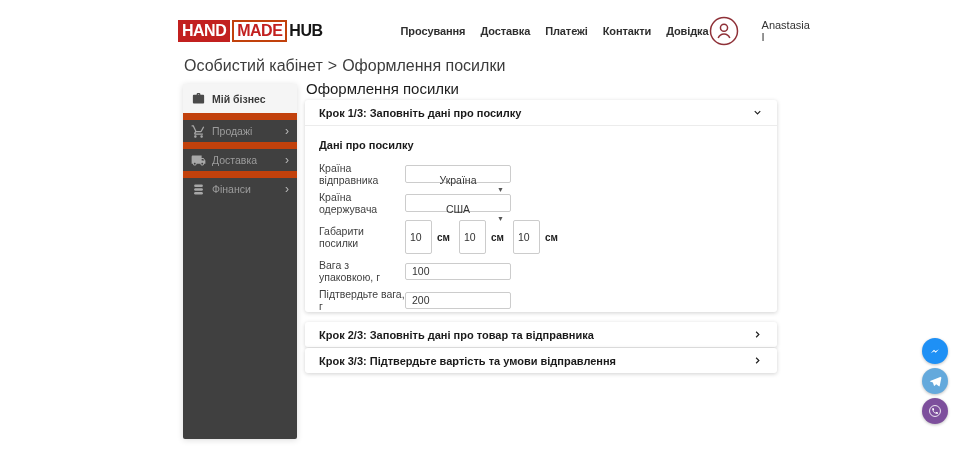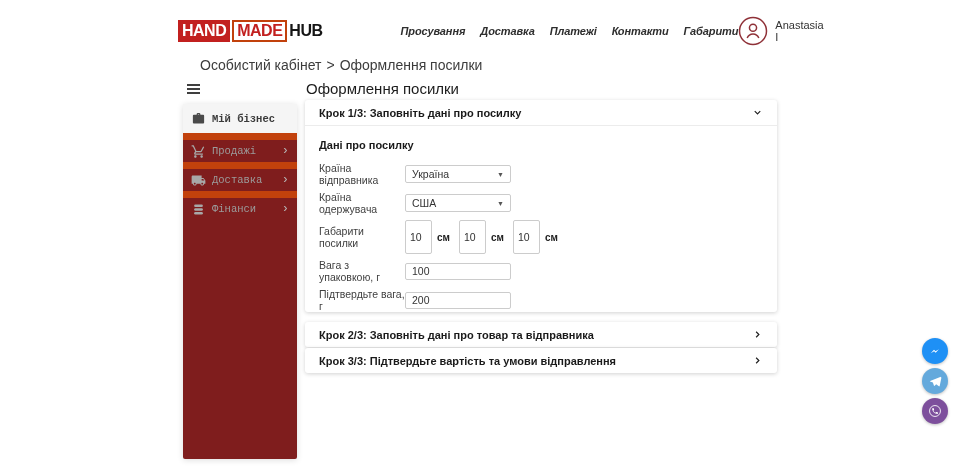--- a/index.html
+++ b/index.html
@@ -6,35 +6,35 @@
   html,body { background:#fff; }
   body { font-family:"Liberation Sans", sans-serif; }
   .page { position:relative; width:960px; height:475px; background:#fff; overflow:hidden; }
 
   
   .header { position:absolute; left:178px; top:0; width:612px; height:62px; display:flex; align-items:center; }
   .logo { display:flex; align-items:center; font-weight:bold; font-size:16px; letter-spacing:-0.5px; cursor:pointer;justify-content:space-between; }
   .logo-hand { background:#c2201f; color:#fff; padding:2px 4px; }
   .logo-made { color:#c2201f; border:2px solid #c2410c; padding:0 3px; margin-left:2px; }
   .logo-hub { color:#151515; margin-left:2px; }
-  .nav { display:flex; gap:15px; margin-left:78px;font-style:italic; }
+  .nav { display:flex; gap:15px; margin-left:78px; }
   .nav-item { font-size:11px; font-weight:bold; color:#2e2e2e; letter-spacing:-0.1px; cursor:pointer; white-space:nowrap; }
-  .user { display:flex; align-items:center; gap:7px; margin-left:auto; cursor:pointer; }
+  .user { display:flex; align-items:center; gap:23px; margin-left:auto; cursor:pointer; }
   .user-name { font-size:11px; color:#333; }
 
   
-  .breadcrumb { position:absolute; left:184px; top:57px; font-size:14px; color:#3c3c3c; display:flex; gap:5px; align-items:center;margin-left:16px; }
+  .breadcrumb { position:absolute; left:184px; top:57px; font-size:16px; color:#3c3c3c; display:flex; gap:5px; align-items:center; }
   .crumb { cursor:pointer; }
   .crumb-sep { color:#3c3c3c; }
 
   
   .hamburger { position:absolute; left:187px; top:84px; width:13px; cursor:pointer; }
   .hamburger div { height:2px; background:#3f3f3f; margin-bottom:2px; }
-  .sidebar { position:absolute; left:183px; top:104px; width:114px; height:355px; background:#7f1d1d;
-             box-shadow:0 1px 6px rgba(0,0,0,0.14); border-radius:2px;font-family:Liberation Mono, monospace; }
+  .sidebar { position:absolute; left:183px; top:84px; width:114px; height:355px; background:#404040;
+             box-shadow:0 1px 6px rgba(0,0,0,0.14); border-radius:2px; }
   .side-item { height:29px; display:flex; align-items:center; padding:0 8px; font-size:10.5px;
                color:#9c9c9c; cursor:pointer; border-top:7px solid #c2410c; }
   .side-item:first-child { border-top:none; }
   .side-item.active { background:#f5f5f5; color:#3a3a3a; font-weight:bold; }
   .side-icon { width:15px; height:15px; margin-right:6px; flex-shrink:0; display:flex; align-items:center; }
   .side-icon svg { width:15px; height:15px; fill:#a8a8a8; }
   .side-item.active .side-icon svg { fill:#4a4a4a; }
   .side-chevron { margin-left:auto; color:#b8b8b8; font-size:12px; line-height:1; }
 
   
@@ -48,21 +48,21 @@
                  font-weight:bold; color:#1a1a1a; cursor:pointer; }
   .card-step2 .card-header, .card-step3 .card-header { height:25px; }
   .card-step1 .card-header { border-bottom:1px solid #ececec; }
   .card-header svg { margin-left:auto; }
 
   .card-body { padding:13px 14px; }
   .form-heading { font-size:11px; font-weight:bold; color:#1a1a1a; margin-bottom:11px; }
   .form-row { display:flex; align-items:center; margin-bottom:5px; }
   .form-label { width:86px; font-size:10.5px; color:#3f3f3f; flex-shrink:0; }
   .select { width:106px; height:17px; border:1px solid #ccc; border-radius:2px; background:#fff;
-            display:flex; align-items:center; padding:8px 6px; font-size:10.5px; color:#333; cursor:pointer; }
+            display:flex; align-items:center; padding:8px 6px; font-size:10.5px; color:#333; cursor:pointer;flex-direction:column; }
   .select-arrow { margin-left:auto; font-size:7px; color:#555; }
   input { font-family:"Liberation Sans", sans-serif; font-size:10.5px; color:#333;
           border:1px solid #ccc; border-radius:2px; height:17px; outline:none; }
   .dim-input { width:27px; padding:16px 4px; }
   .text-input { width:106px; padding:0 6px; }
   .unit { font-size:10px; font-weight:bold; color:#222; margin:0 9px 0 5px; }
 
   
   .socials { position:absolute; left:922px; top:338px; display:flex; flex-direction:column; gap:4px; }
   .social { width:26px; height:26px; border-radius:50%; display:flex; align-items:center;
@@ -77,21 +77,21 @@
     <div class="logo">
       <span class="logo-hand">HAND</span>
       <span class="logo-made">MADE</span>
       <span class="logo-hub">HUB</span>
     </div>
     <div class="nav">
       <span class="nav-item">Просування</span>
       <span class="nav-item">Доставка</span>
       <span class="nav-item">Платежі</span>
       <span class="nav-item">Контакти</span>
-      <span class="nav-item">Габарити</span>
+      <span class="nav-item">Довідка</span>
     </div>
     <div class="user">
       <span style="display:flex;">
         <svg width="30" height="30" viewBox="0 0 32 32">
           <circle cx="16" cy="16" r="14.4" fill="none" stroke="#8f3138" stroke-width="1.6"></circle>
           <circle cx="16" cy="12.5" r="3.8" fill="none" stroke="#8f3138" stroke-width="1.6"></circle>
           <path d="M9.8 23.5c1.2-3 3.5-4.4 6.2-4.4s5 1.4 6.2 4.4" fill="none" stroke="#8f3138" stroke-width="1.6"></path>
         </svg>
       </span>
       <span class="user-name">Anastasia I</span>

